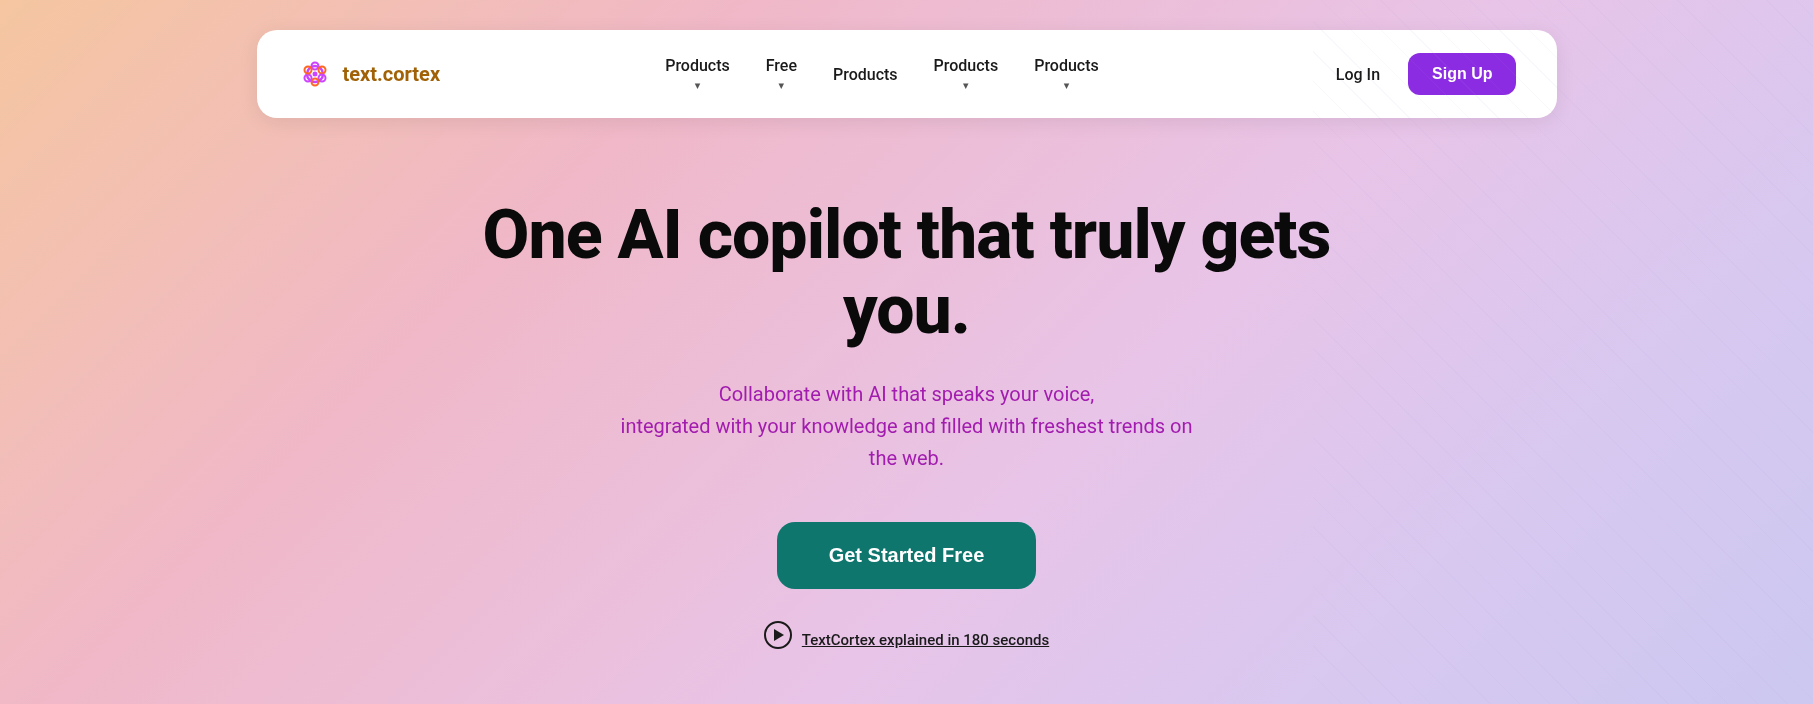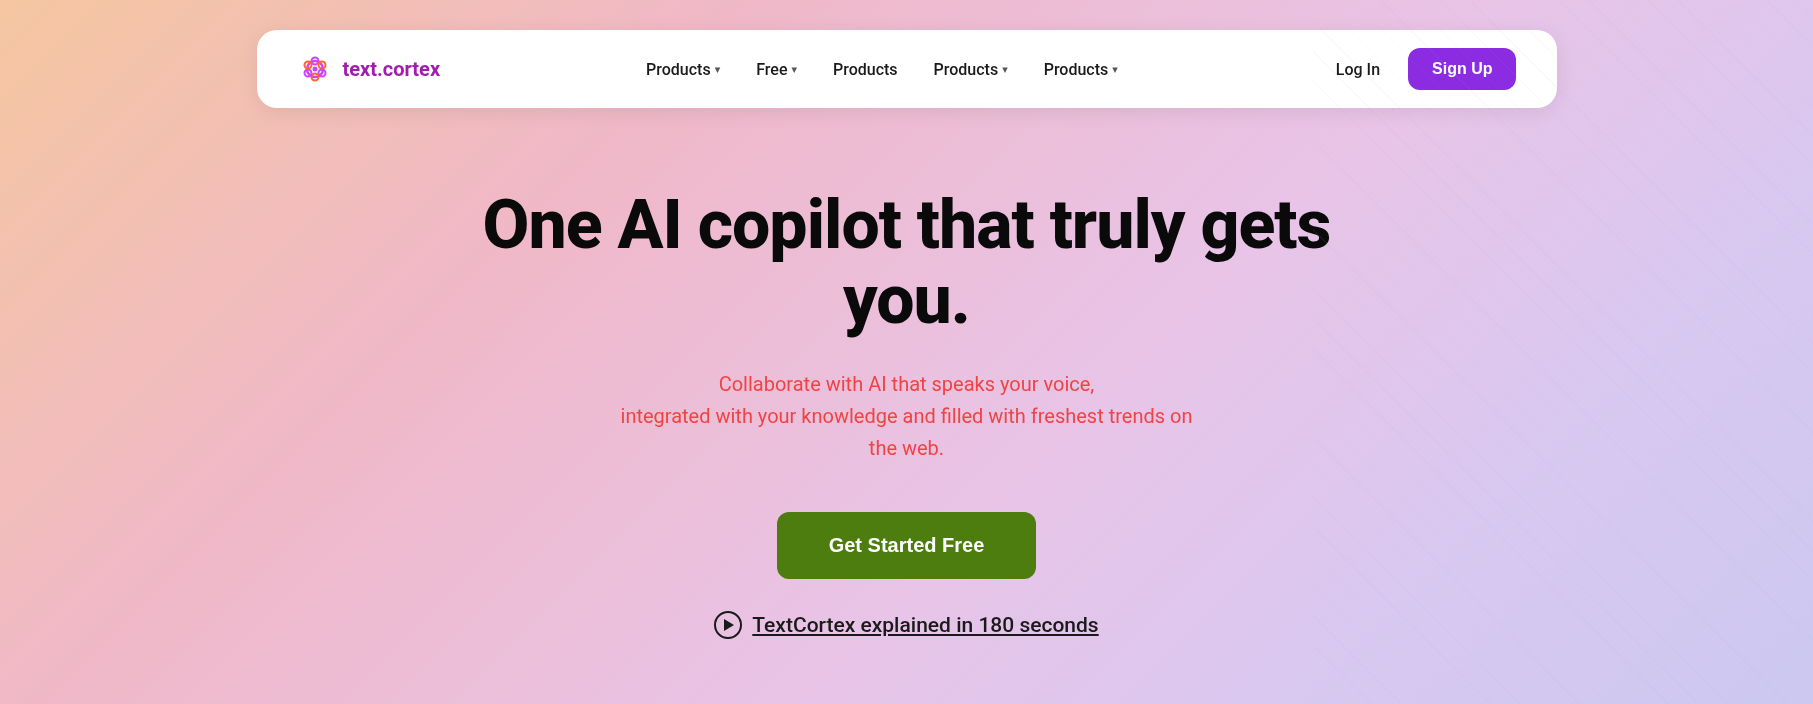--- a/index.html
+++ b/index.html
@@ -60,41 +60,42 @@
     }
 
     .logo-icon {
       width: 36px;
       height: 36px;
     }
 
     .logo-text {
       font-size: 20px;
       font-weight: 700;
-      color: #a21caf;
+      color: #a16207;
     }
 
     .nav-links {
       display: flex;
       align-items: center;
       gap: 8px;
     }
 
     .nav-item {
       display: flex;
       align-items: center;
       gap: 4px;
       padding: 8px 14px;
       color: #1a1a1a;
       font-size: 16px;
       font-weight: 500;
       cursor: pointer;
       border-radius: 8px;
       text-decoration: none;
       white-space: nowrap;
+      flex-direction: column;
     }
 
     .chevron {
       font-size: 11px;
       color: #555;
     }
 
     .nav-auth {
       display: flex;
       align-items: center;
@@ -136,45 +137,45 @@
       font-weight: 800;
       color: #0a0a0a;
       line-height: 1.1;
       max-width: 900px;
       letter-spacing: -1px;
     }
 
     .hero-subtitle {
       margin-top: 30px;
       font-size: 20px;
-      color: #ef4444;
+      color: #a21caf;
       line-height: 1.6;
       max-width: 600px;
     }
 
     .cta-button {
       margin-top: 48px;
-      background: #4d7c0f;
+      background: #0f766e;
       color: white;
       font-size: 20px;
       font-weight: 700;
       padding: 22px 52px;
-      border-radius: 12px;
+      border-radius: 18px;
       cursor: pointer;
       border: none;
       display: inline-block;
     }
 
     .video-link {
       margin-top: 32px;
       display: flex;
-      align-items: center;
+      align-items: flex-end;
       gap: 10px;
       color: #1a1a1a;
-      font-size: 21px;
+      font-size: 15px;
       font-weight: 500;
       text-decoration: underline;
       cursor: pointer;
     }
 
     .play-circle {
       width: 28px;
       height: 28px;
       border: 2px solid #1a1a1a;
       border-radius: 50%;

